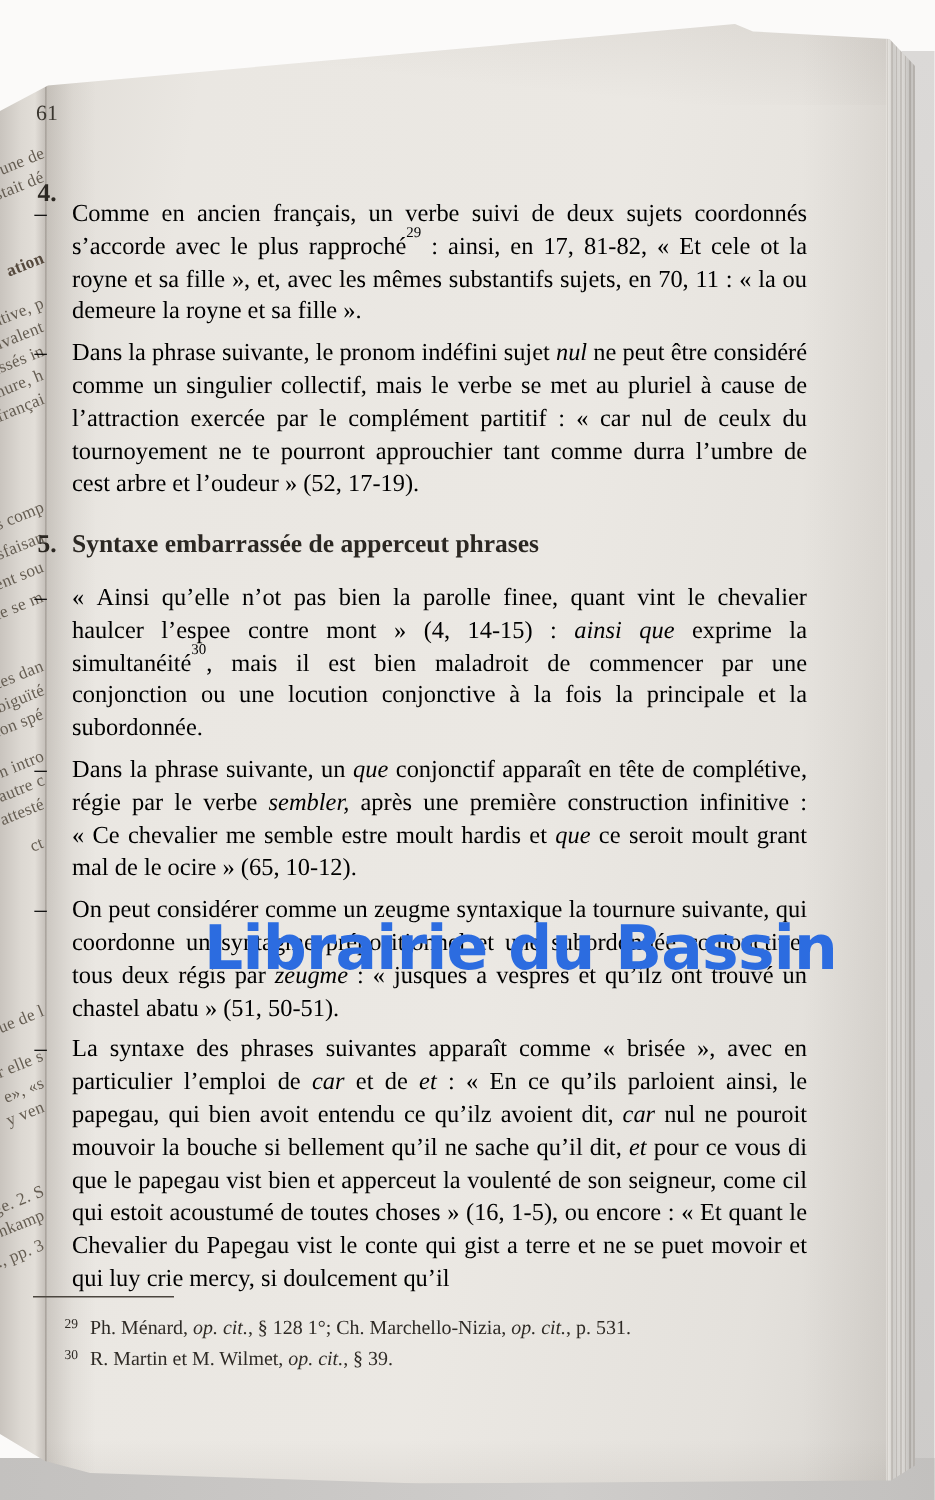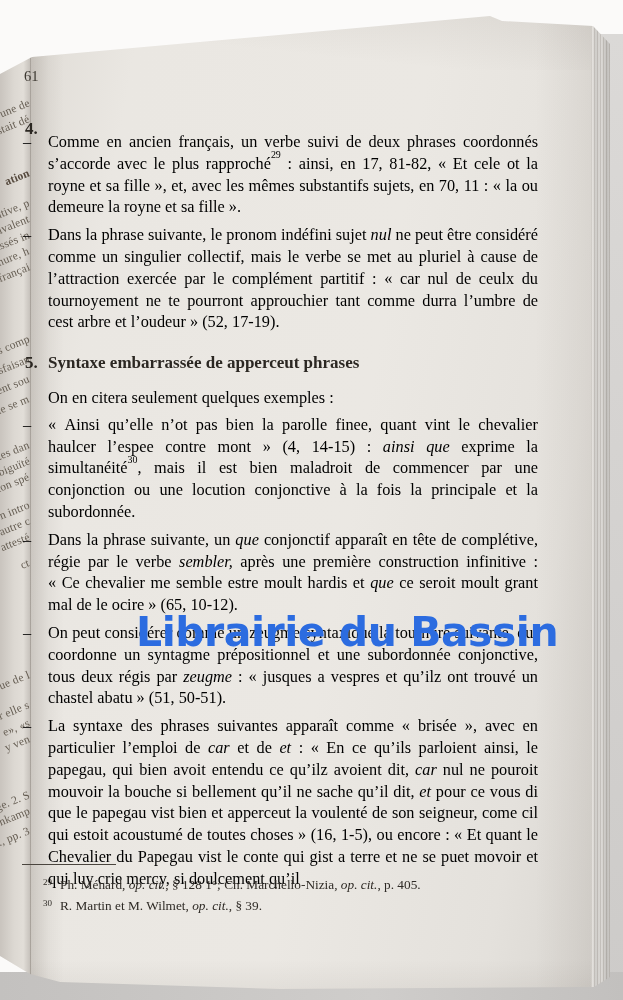--- a/index.html
+++ b/index.html
@@ -102,32 +102,31 @@
       <span class="frag" style="top: 776px;">it., pp. 3</span>
     </div>
   <div class="gutter-shade"></div>
 
   <div class="running-head">
     <span class="pagenum">61</span>
   </div>
 
   <div class="sec sec-4" id="sec-0">
       <h2><span class="num">4.</span></h2>
-      <p class="para"><span class="marker">–</span><span>Comme en ancien français, un verbe suivi de deux phrases coordonnés s’accorde avec le plus rapproché</span><sup class="fnref">29</sup><span>&nbsp;: ainsi, en 17, 81-82, «&nbsp;Et cele ot la royne et sa fille&nbsp;», et, avec les mêmes substantifs sujets, en 70, 11&nbsp;: «&nbsp;la ou demeure la royne et sa fille&nbsp;».</span></p>
+      <p class="para"><span class="marker">–</span><span>Comme en ancien français, un verbe suivi de deux sujets coordonnés s’accorde avec le plus rapproché</span><sup class="fnref">29</sup><span>&nbsp;: ainsi, en 17, 81-82, «&nbsp;Et cele ot la royne et sa fille&nbsp;», et, avec les mêmes substantifs sujets, en 70, 11&nbsp;: «&nbsp;la ou demeure la royne et sa fille&nbsp;».</span></p>
       <p class="para"><span class="marker">–</span><span>Dans la phrase suivante, le pronom indéfini sujet </span><span class="it">nul</span><span> ne peut être considéré comme un singulier collectif, mais le verbe se met au pluriel à cause de l’attraction exercée par le complément partitif&nbsp;: «&nbsp;car nul de ceulx du tournoyement ne te pourront approuchier tant comme durra l’umbre de cest arbre et l’oudeur&nbsp;» (52, 17-19).</span></p>
     </div>
   <div class="sec sec-5" id="sec-1">
       <h2><span class="num">5.</span><span>Syntaxe embarrassée de apperceut phrases</span></h2>
-      <p class="para no-marker"><span>On en citera seulement quelques exemples&nbsp;:</span></p>
       <p class="para"><span class="marker">–</span><span>«&nbsp;Ainsi qu’elle n’ot pas bien la parolle finee, quant vint le chevalier haulcer l’espee contre mont&nbsp;» (4, 14-15)&nbsp;: </span><span class="it">ainsi que</span><span> exprime la simultanéité</span><sup class="fnref">30</sup><span>, mais il est bien maladroit de commencer par une conjonction ou une locution conjonctive à la fois la principale et la subordonnée.</span></p>
       <p class="para"><span class="marker">–</span><span>Dans la phrase suivante, un </span><span class="it">que</span><span> conjonctif apparaît en tête de complétive, régie par le verbe </span><span class="it">sembler,</span><span> après une première construction infinitive&nbsp;: «&nbsp;Ce chevalier me semble estre moult hardis et </span><span class="it">que</span><span> ce seroit moult grant mal de le ocire&nbsp;» (65, 10-12).</span></p>
       <p class="para"><span class="marker">–</span><span>On peut considérer comme un zeugme syntaxique la tournure suivante, qui coordonne un syntagme prépositionnel et une subordonnée conjonctive, tous deux régis par </span><span class="it">zeugme</span><span>&nbsp;: «&nbsp;jusques a vespres et qu’ilz ont trouvé un chastel abatu&nbsp;» (51, 50-51).</span></p>
       <p class="para"><span class="marker">–</span><span>La syntaxe des phrases suivantes apparaît comme «&nbsp;brisée&nbsp;», avec en particulier l’emploi de </span><span class="it">car</span><span> et de </span><span class="it">et</span><span>&nbsp;: «&nbsp;En ce qu’ils parloient ainsi, le papegau, qui bien avoit entendu ce qu’ilz avoient dit, </span><span class="it">car</span><span> nul ne pouroit mouvoir la bouche si bellement qu’il ne sache qu’il dit, </span><span class="it">et</span><span> pour ce vous di que le papegau vist bien et apperceut la voulenté de son seigneur, come cil qui estoit acoustumé de toutes choses&nbsp;» (16, 1-5), ou encore&nbsp;: «&nbsp;Et quant le Chevalier du Papegau vist le conte qui gist a terre et ne se puet movoir et qui luy crie mercy, si doulcement qu’il</span></p>
     </div>
 
   <div class="footnotes" id="footnotes">
     <div class="fn-rule"></div>
-  <div class="fn"><span class="fnmark">29</span><span>Ph. Ménard, </span><span class="it">op. cit.</span><span>, § 128 1°; Ch. Marchello-Nizia, </span><span class="it">op. cit.</span><span>, p. 405.</span></div>
+  <div class="fn"><span class="fnmark">29</span><span>Ph. Ménard, </span><span class="it">op. cit.</span><span>, § 128 1°; Ch. Marchello-Nizia, </span><span class="it">op. cit.</span><span>, p. 531.</span></div>
       <div class="fn"><span class="fnmark">30</span><span>R. Martin et M. Wilmet, </span><span class="it">op. cit.</span><span>, § 39.</span></div>
     </div>
 </div>
 
 <div class="watermark" style="color: rgb(44, 108, 224);">Librairie du Bassin</div>
 
 </body></html>

